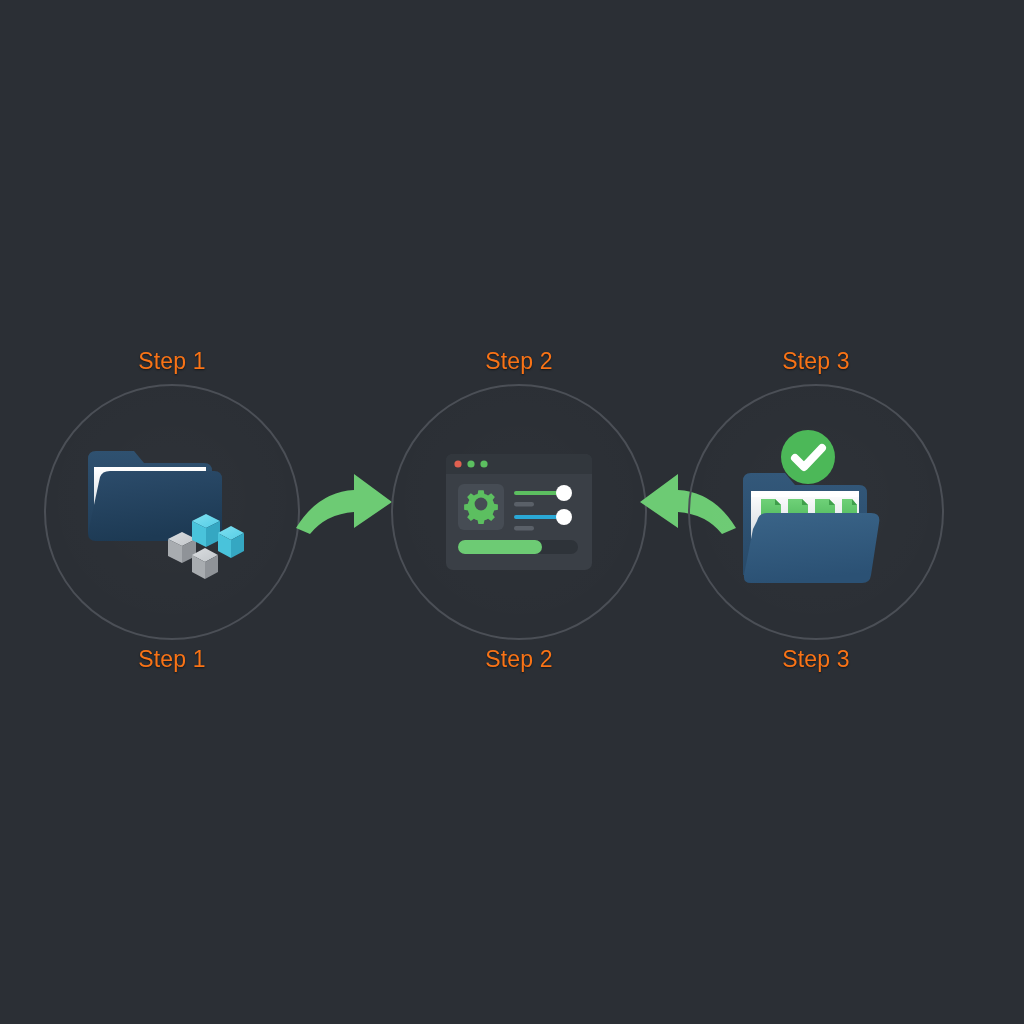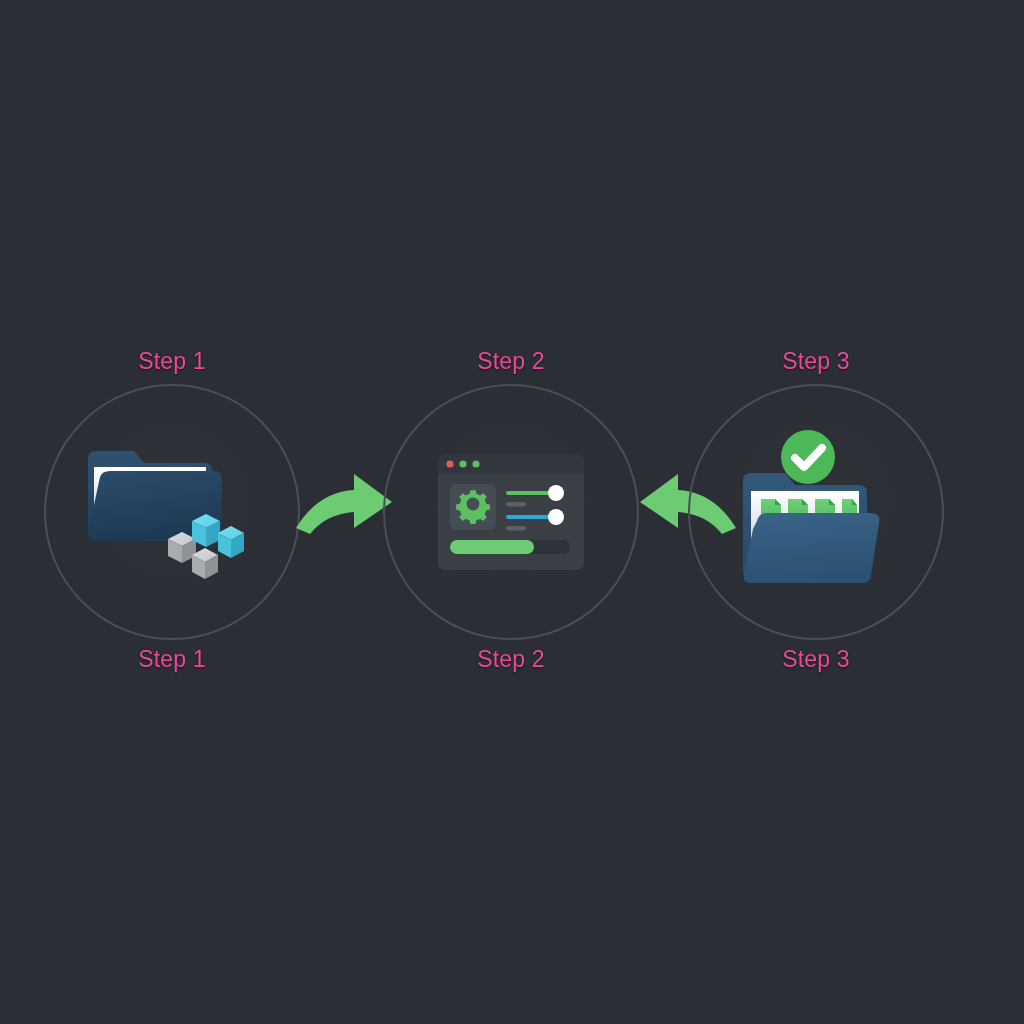--- a/index.html
+++ b/index.html
@@ -25,29 +25,29 @@
   }
 
   
   .step {
     position: absolute;
     width: 280px;
     height: 380px;
     top: 332px;
   }
   .step-1 { left: 32px; }
-  .step-2 { left: 371px; text-decoration: underline; }
+  .step-2 { left: 379px; text-decoration: underline; }
   .step-3 { left: 676px; }
 
   .step-label {
     position: absolute;
     left: 0;
     width: 280px;
     text-align: center;
-    color: #ec4899;
+    color: #f97316;
     font-size: 23px;
     font-weight: 400;
     letter-spacing: 0.2px;
     text-shadow: 0 1px 2px rgba(0,0,0,0.55);
     user-select: none;
   }
   .label-top    { top: 16px; }
   .label-bottom { top: 314px; }
 
   .circle {

